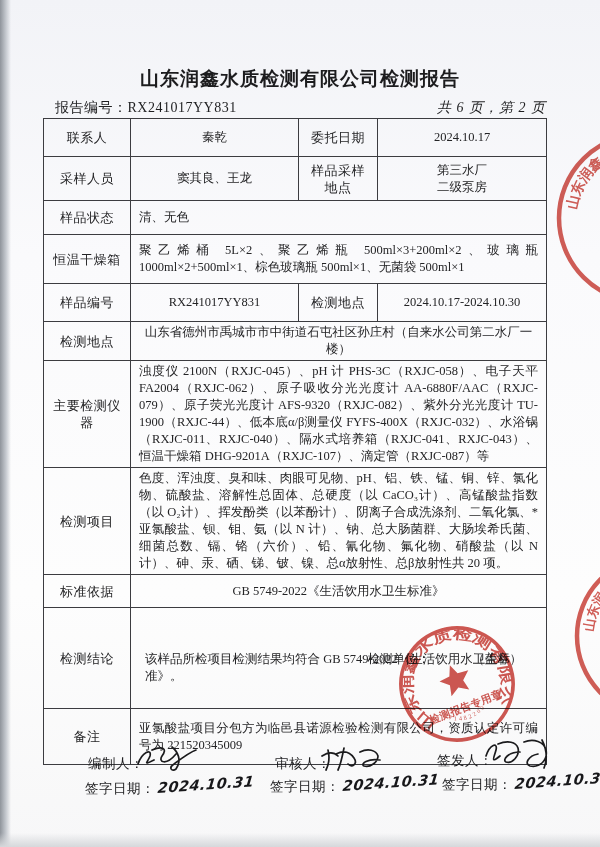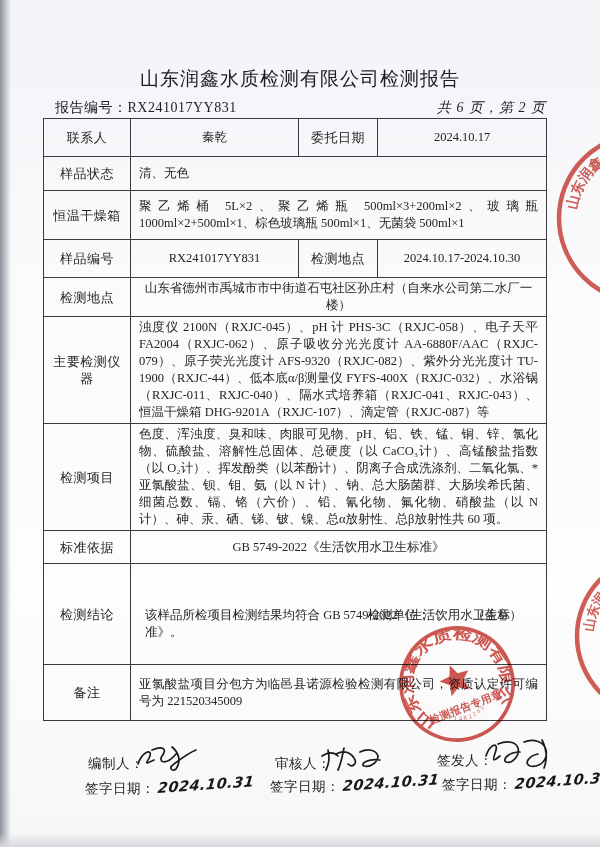--- a/index.html
+++ b/index.html
@@ -17,21 +17,21 @@
     background:linear-gradient(90deg,#8f949b 0%,#c6cad0 55%,rgba(250,250,252,0) 100%);
     z-index:5;
   }
   .page::after{ 
     content:"";position:absolute;left:0;bottom:0;width:100%;height:14px;
     background:linear-gradient(0deg,#d6d8db 0%,rgba(253,253,253,0) 100%);
     z-index:5;
   }
   .title{
     position:absolute;left:0;top:66px;width:100%;
-    text-align:center;font-size:19px;font-weight:normal;letter-spacing:1px;color:#1c1c1e;
+    text-align:center;font-size:19px;font-weight:bold;letter-spacing:1px;color:#1c1c1e;
   }
   .hline{position:absolute;top:99px;left:55px;right:54px;font-size:14px;color:#1e1e20;}
   .hline .left{float:left;letter-spacing:.5px;text-align:right;}
   .hline .right{float:right;letter-spacing:1px;font-style:italic;}
 
   table.report{
     position:absolute;left:43px;top:118px;
     width:503px;border-collapse:collapse;table-layout:fixed;
     font-size:12.5px;color:#242426;
   }
@@ -88,20 +88,29 @@
         <col style="width:79px">
         <col style="width:169px">
       </colgroup>
     <tbody>
     <tr style="height:38px">
       <td class="lbl">联系人</td>
       <td class="ctr">秦乾</td>
       <td class="lbl">委托日期</td>
       <td class="ctr">2024.10.17</td>
     </tr>
+    <tr style="height:44px">
+      <td class="lbl">采样人员</td>
+      <td class="ctr">窦其良、王龙</td>
+      <td class="lbl">样品采样地点</td>
+      <td class="ctr">
+        <div>第三水厂</div>
+        <div>二级泵房</div>
+      </td>
+    </tr>
     <tr style="height:34px">
       <td class="lbl">样品状态</td>
       <td colspan="3">清、无色</td>
     </tr>
     <tr style="height:49px">
       <td class="lbl">恒温干燥箱</td>
       <td colspan="3" class="jus">聚乙烯桶 5L×2、聚乙烯瓶 500ml×3+200ml×2、玻璃瓶 1000ml×2+500ml×1、棕色玻璃瓶 500ml×1、无菌袋 500ml×1</td>
     </tr>
     <tr style="height:38px">
       <td class="lbl">样品编号</td>
@@ -112,21 +121,21 @@
     <tr style="height:38px">
       <td class="lbl">检测地点</td>
       <td colspan="3" class="ctr">山东省德州市禹城市市中街道石屯社区孙庄村（自来水公司第二水厂一楼）</td>
     </tr>
     <tr style="height:85px">
       <td class="lbl">主要检测仪器</td>
       <td colspan="3" class="jus">浊度仪 2100N（RXJC-045）、pH 计 PHS-3C（RXJC-058）、电子天平 FA2004（RXJC-062）、原子吸收分光光度计 AA-6880F/AAC（RXJC-079）、原子荧光光度计 AFS-9320（RXJC-082）、紫外分光光度计 TU-1900（RXJC-44）、低本底α/β测量仪 FYFS-400X（RXJC-032）、水浴锅（RXJC-011、RXJC-040）、隔水式培养箱（RXJC-041、RXJC-043）、恒温干燥箱 DHG-9201A（RXJC-107）、滴定管（RXJC-087）等</td>
     </tr>
     <tr style="height:87px">
       <td class="lbl">检测项目</td>
-      <td colspan="3" class="jus">色度、浑浊度、臭和味、肉眼可见物、pH、铝、铁、锰、铜、锌、氯化物、硫酸盐、溶解性总固体、总硬度（以 CaCO₃计）、高锰酸盐指数（以 O₂计）、挥发酚类（以苯酚计）、阴离子合成洗涤剂、二氧化氯、*亚氯酸盐、钡、钼、氨（以 N 计）、钠、总大肠菌群、大肠埃希氏菌、细菌总数、镉、铬（六价）、铅、氰化物、氟化物、硝酸盐（以 N 计）、砷、汞、硒、锑、铍、镍、总α放射性、总β放射性共 60 项。</td>
+      <td colspan="3" class="jus">色度、浑浊度、臭和味、肉眼可见物、pH、铝、铁、锰、铜、锌、氯化物、硫酸盐、溶解性总固体、总硬度（以 CaCO₃计）、高锰酸盐指数（以 O₂计）、挥发酚类（以苯酚计）、阴离子合成洗涤剂、二氧化氯、*亚氯酸盐、钡、钼、氨（以 N 计）、钠、总大肠菌群、大肠埃希氏菌、细菌总数、镉、铬（六价）、铅、氰化物、氟化物、硝酸盐（以 N 计）、砷、汞、硒、锑、铍、镍、总α放射性、总β放射性共 20 项。</td>
     </tr>
     <tr style="height:33px">
       <td class="lbl">标准依据</td>
       <td colspan="3" class="ctr">GB 5749-2022《生活饮用水卫生标准》</td>
     </tr>
     <tr style="height:101px">
       <td class="lbl">检测结论</td>
       <td colspan="3" class="concl-cell">
         <div class="concl-text">该样品所检项目检测结果均符合 GB 5749-2022《生活饮用水卫生标准》。</div>
         <div class="unit-line">

